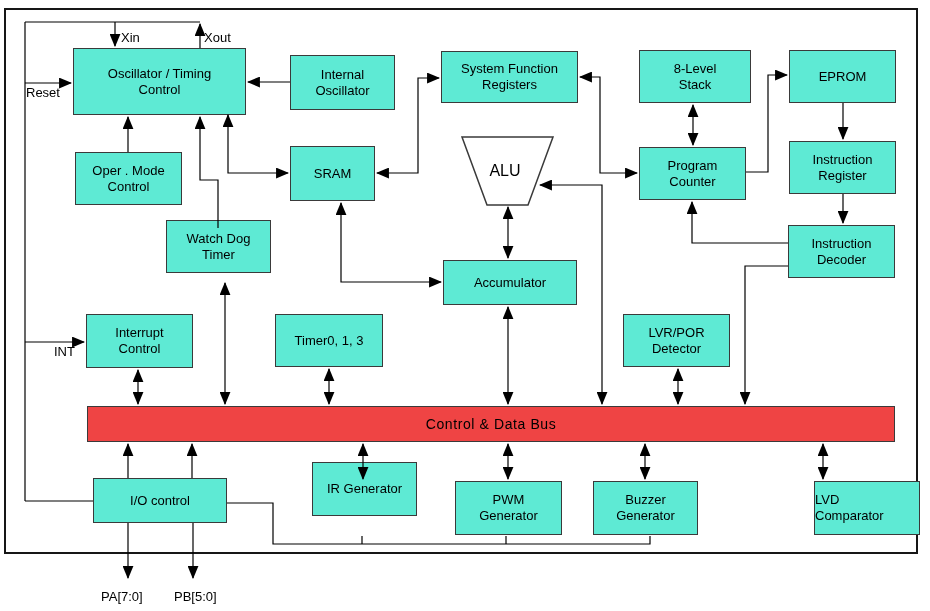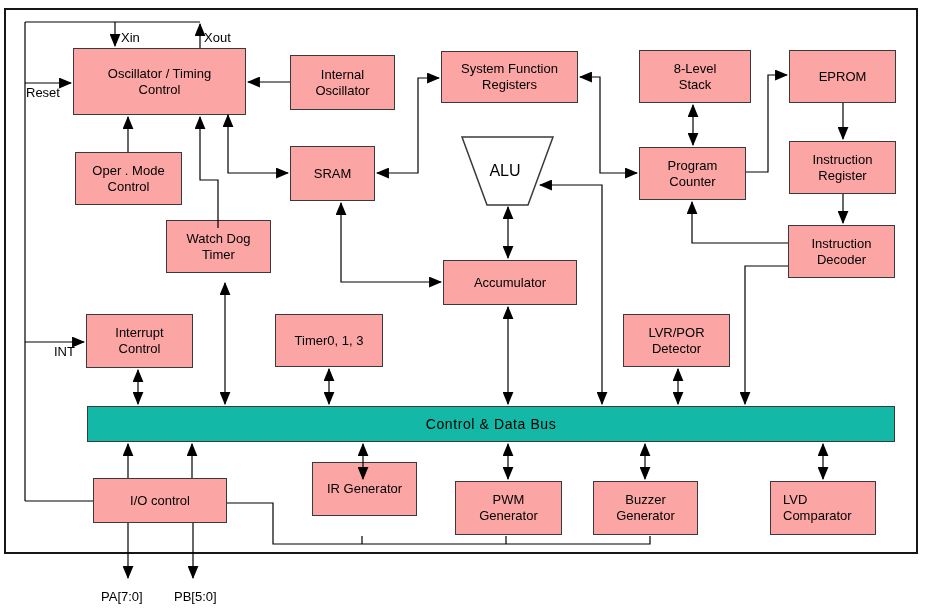--- a/index.html
+++ b/index.html
@@ -5,28 +5,28 @@
   html,body{margin:0;padding:0;background:#fff;}
   #stage{
     position:relative;width:930px;height:611px;background:#ffffff;
     font-family:"Liberation Sans", sans-serif;color:#000;overflow:hidden;
   }
   #chip-border{
     position:absolute;left:4px;top:8px;width:914px;height:546px;
     border:2px solid #161616;box-sizing:border-box;
   }
   .block{
-    position:absolute;box-sizing:border-box;background:#fca5a5;
+    position:absolute;box-sizing:border-box;background:#5eead4;
     border:1.5px solid #3a3a3a;display:flex;align-items:center;justify-content:center;
     text-align:center;font-size:13px;line-height:16px;white-space:pre-line;
   }
-  .block.left-align{justify-content:flex-start;text-align:left;padding-left:12px;}
+  .block.left-align{justify-content:flex-start;text-align:left;margin-left:44px;}
   #bus{
     position:absolute;left:87px;top:406px;width:808px;height:36px;box-sizing:border-box;
-    background:#14b8a6;border:1.5px solid #3a3a3a;display:flex;align-items:center;justify-content:center;
+    background:#ef4444;border:1.5px solid #3a3a3a;display:flex;align-items:center;justify-content:center;
     font-size:14px;letter-spacing:0.6px;
   }
   .pin-label{
     position:absolute;font-size:13px;white-space:pre-line;
   }
   #wires{position:absolute;left:0;top:0;z-index:5;pointer-events:none;}
   #alu-label{
     position:absolute;left:482px;top:162px;width:46px;height:18px;z-index:6;
     display:flex;align-items:center;justify-content:center;font-size:16px;
   }

